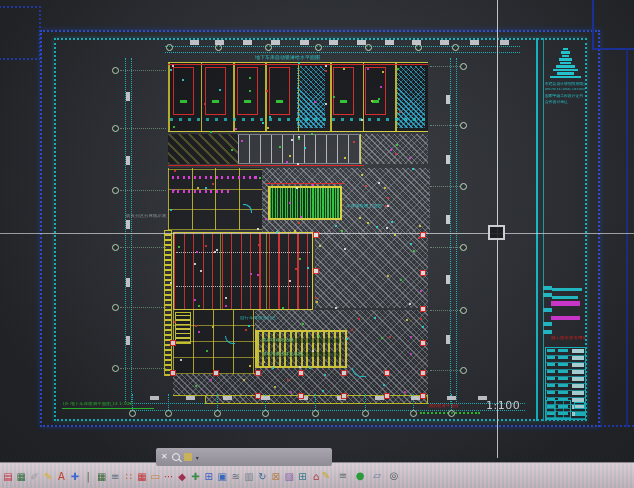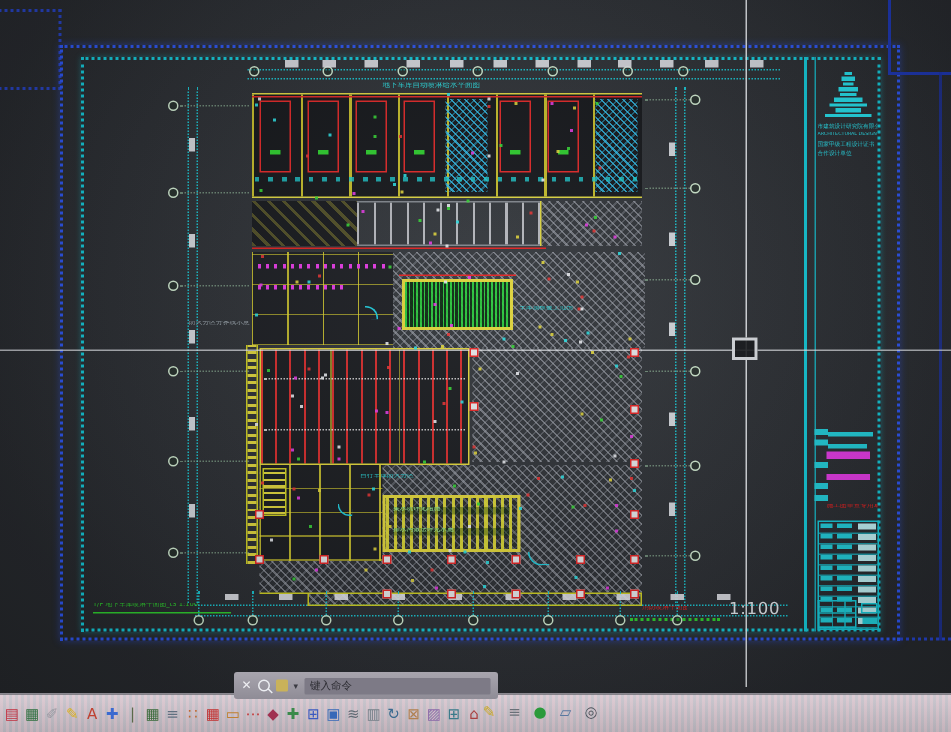--- a/index.html
+++ b/index.html
@@ -459,21 +459,20 @@
   <div class="abs" style="left:0;top:462px;width:634px;height:26px;border-top:1px solid #8a8890;
        background:linear-gradient(180deg,#d8d4da,#b8b4ba);
        background-image:repeating-linear-gradient(90deg,rgba(255,165,185,.16) 0 2px,rgba(120,120,140,.12) 2px 4px),linear-gradient(180deg,#d8d4da,#b8b4ba);"></div>
 
   <div class="abs" style="left:156px;top:448px;width:176px;height:18px;border-radius:2px;
        background:linear-gradient(#a8a5ae,#8f8c96);display:flex;align-items:center;gap:4px;padding:0 5px;">
     <span class="t" style="font-size:8px;color:#f0f0f4;">✕</span>
     <span class="mag"></span>
     <span style="width:8px;height:8px;background:#c9b25a;border-radius:1px;"></span>
     <span style="font-size:6px;color:#3a3a42;">▾</span>
-    <span class="t" style="flex:1;background:#7d7a86;color:#2c2c32;font-size:7px;padding:2px 4px;border-radius:1px;">键入命令</span>
   </div>
 
   <div id="iconRowLeft" class="abs" style="left:2px;top:470px;width:320px;height:16px;display:flex;gap:1.5px;">
       <div class="icn" style="color: rgb(192, 48, 64);">▤</div>
       <div class="icn" style="color: rgb(47, 111, 63);">▦</div>
       <div class="icn" style="color: rgb(154, 154, 162);">✐</div>
       <div class="icn" style="color: rgb(216, 176, 32);">✎</div>
       <div class="icn" style="color: rgb(192, 64, 48);">A</div>
       <div class="icn" style="color: rgb(58, 106, 208);">✚</div>
       <div class="icn" style="color: rgb(90, 106, 74);">|</div>

